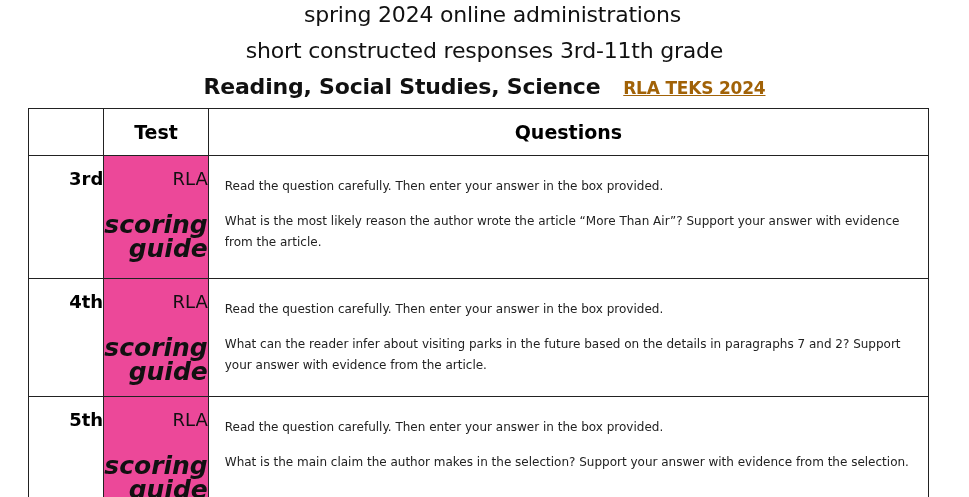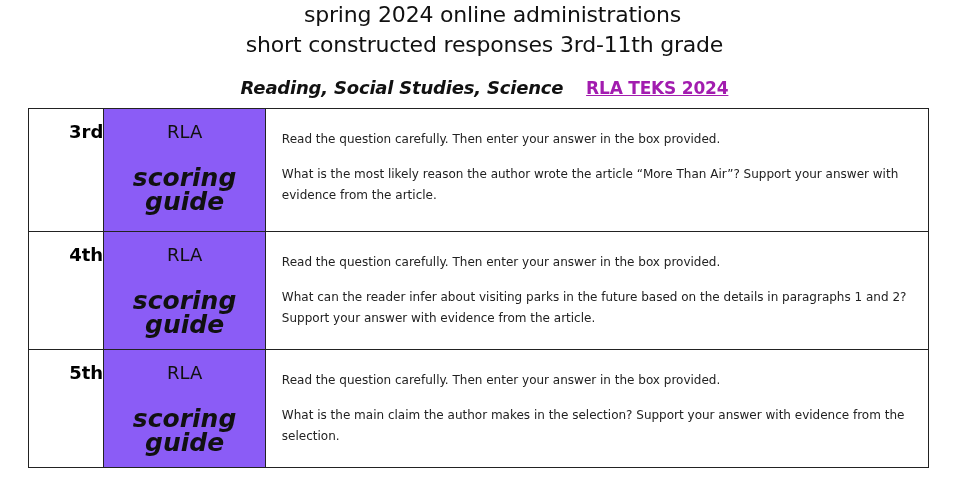--- a/index.html
+++ b/index.html
@@ -1,49 +1,54 @@
 <!DOCTYPE html>
 <html><head>
 <meta charset="utf-8">
 <style>
   html, body { margin:0; padding:0; background:#ffffff; }
   body { width:969px; height:497px; overflow:hidden; position:relative; font-family:"DejaVu Sans", sans-serif; color:#000; }
   .title-line { position:absolute; left:0; width:969px; text-align:center; font-family:"DejaVu Sans", sans-serif; font-size:22px; color:#111; letter-spacing:-0.2px; }
   .t1 { top:2px;margin-left:8px; }
-  .t2 { top:32px; }
+  .t2 { top:38px; }
   .t3 { top:74px; }
-  .subjects { font-weight:bold; font-style:italic; font-size:18px; }
-  .teks-link { color:#a21caf; text-decoration:underline; font-weight:bold; font-size:17px; margin-left:16px; }
+  .subjects { font-weight:bold; font-size:22px; }
+  .teks-link { color:#a16207; text-decoration:underline; font-weight:bold; font-size:17px; margin-left:16px; }
   table { position:absolute; left:28px; top:108px; border-collapse:collapse; width:901px; }
   td, th { border:1.5px solid #222; padding:0; vertical-align:top; }
   th { height:46px; font-weight:bold; font-size:19px; vertical-align:middle; text-align:center; }
   .c-grade { width:63px; }
   .c-test { width:101px; }
   .grade { font-weight:bold; font-size:18px; text-align:center; padding-top:12px;padding-left:40px; }
-  .test { background:#8b5cf6; text-align:center; }
+  .test { background:#ec4899; text-align:right; }
   .test .subj { font-size:18px; padding-top:12px; color:#111; }
   .test .guide { font-weight:bold; font-style:italic; font-size:25px; line-height:24px; margin-top:24px; color:#111; }
   .q { font-family:"DejaVu Sans", sans-serif; font-size:12px; color:#222; padding:20px 10px 0 16px; line-height:21px; }
   .q p { margin:0 0 14px 0; }
   .r1 { height:123px; }
   .r2 { height:118px;margin-top:37px; }
   .r3 { height:118px; }
 </style>
 </head>
 <body>
 
 <div class="title-line t1">spring 2024 online administrations</div>
 <div class="title-line t2">short constructed responses 3rd-11th grade</div>
 <div class="title-line t3">
   <span class="subjects">Reading, Social Studies, Science</span>
   <a class="teks-link" href="#">RLA TEKS 2024</a>
 </div>
 
 <table>
   <tbody>
+      <tr>
+    <th class="c-grade"></th>
+    <th class="c-test">Test</th>
+    <th>Questions</th>
+  </tr>
 
   <tr class="r1">
     <td class="grade">3rd</td>
     <td class="test">
       <div class="subj">RLA</div>
       <div class="guide">scoring guide</div>
     </td>
     <td class="q">
       <p>Read the question carefully. Then enter your answer in the box provided.</p>
       <p>What is the most likely reason the author wrote the article “More Than Air”? Support your answer with evidence from the article.</p>
@@ -51,21 +56,21 @@
   </tr>
 
   <tr class="r2">
     <td class="grade">4th</td>
     <td class="test">
       <div class="subj">RLA</div>
       <div class="guide">scoring guide</div>
     </td>
     <td class="q">
       <p>Read the question carefully. Then enter your answer in the box provided.</p>
-      <p>What can the reader infer about visiting parks in the future based on the details in paragraphs 1 and 2? Support your answer with evidence from the article.</p>
+      <p>What can the reader infer about visiting parks in the future based on the details in paragraphs 7 and 2? Support your answer with evidence from the article.</p>
     </td>
   </tr>
 
   <tr class="r3">
     <td class="grade">5th</td>
     <td class="test">
       <div class="subj">RLA</div>
       <div class="guide">scoring guide</div>
     </td>
     <td class="q">

